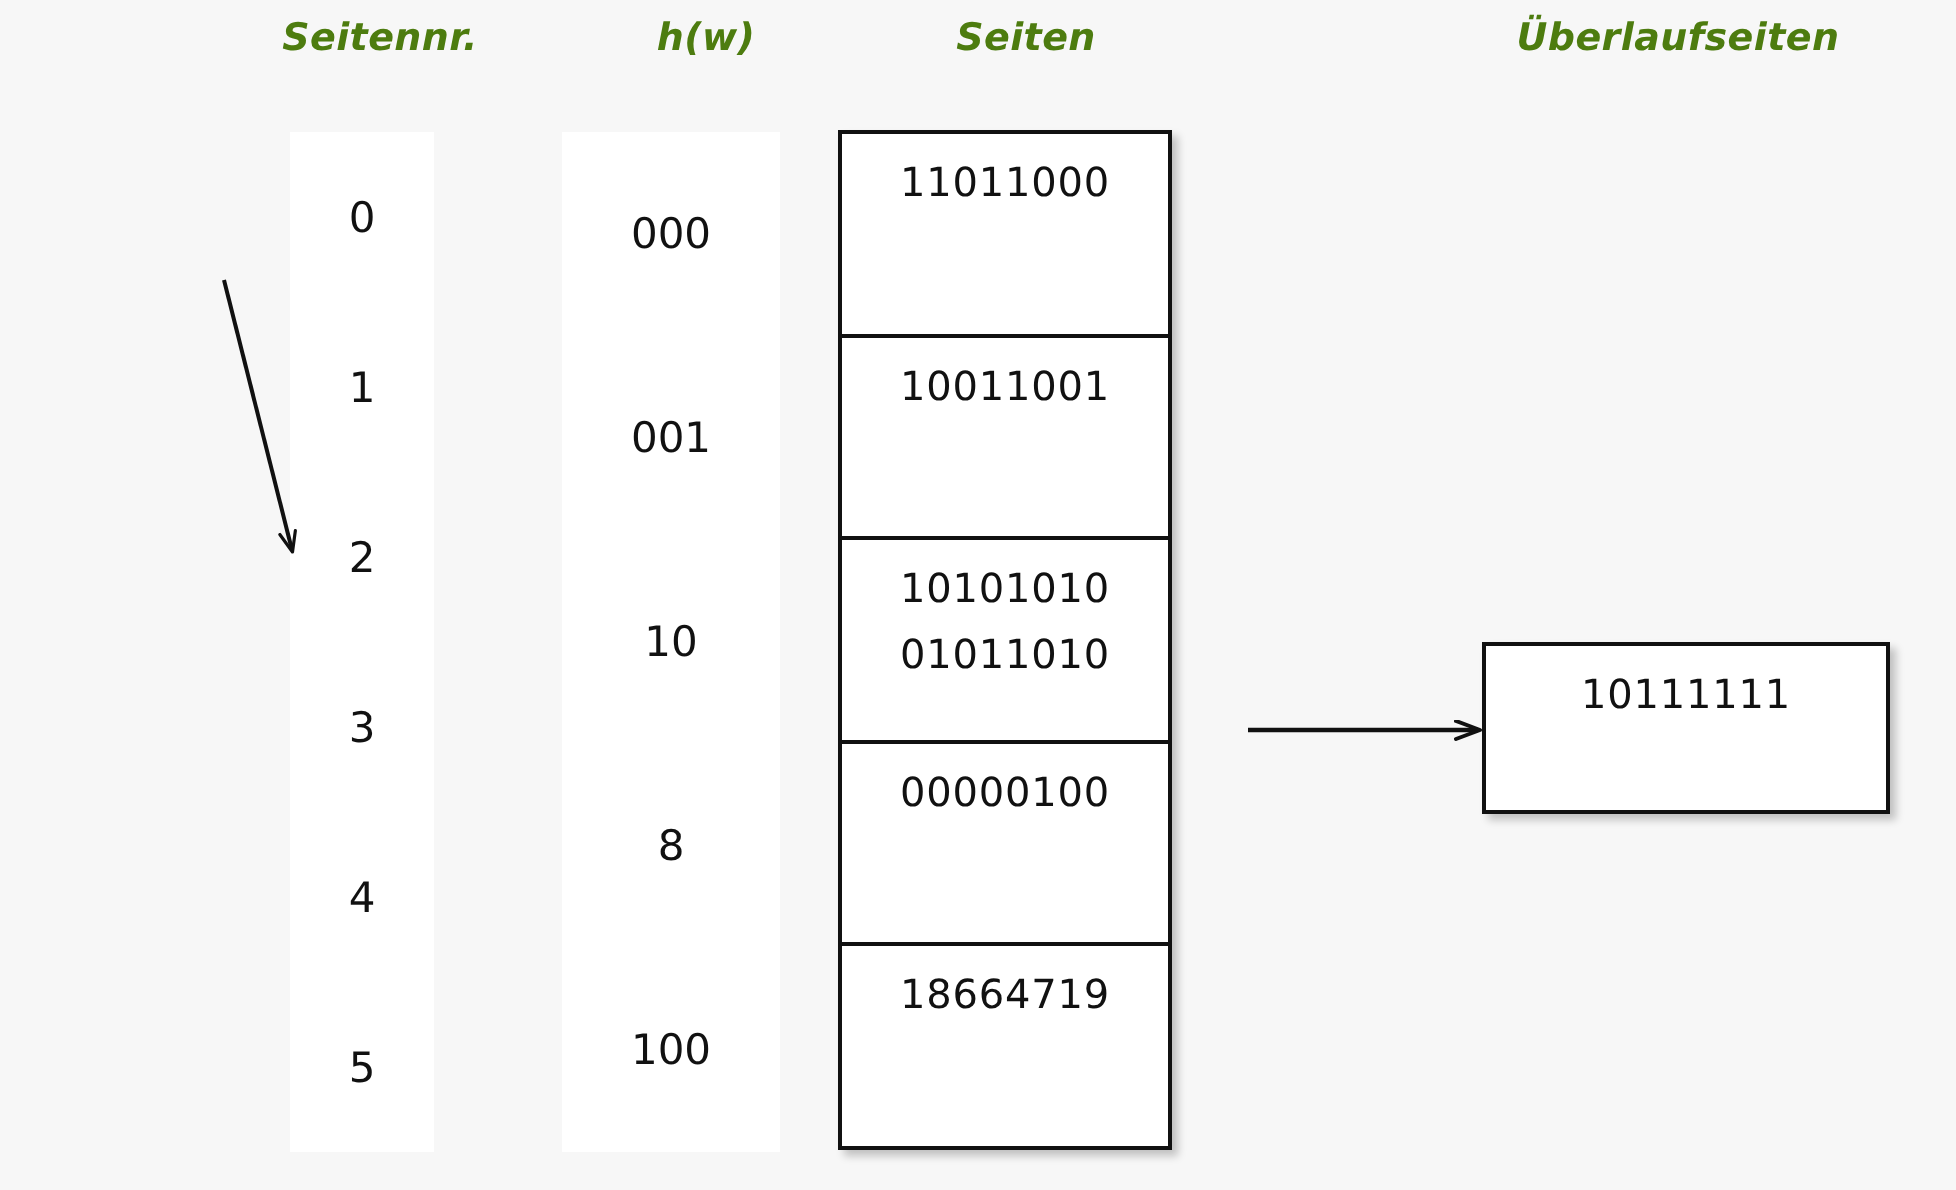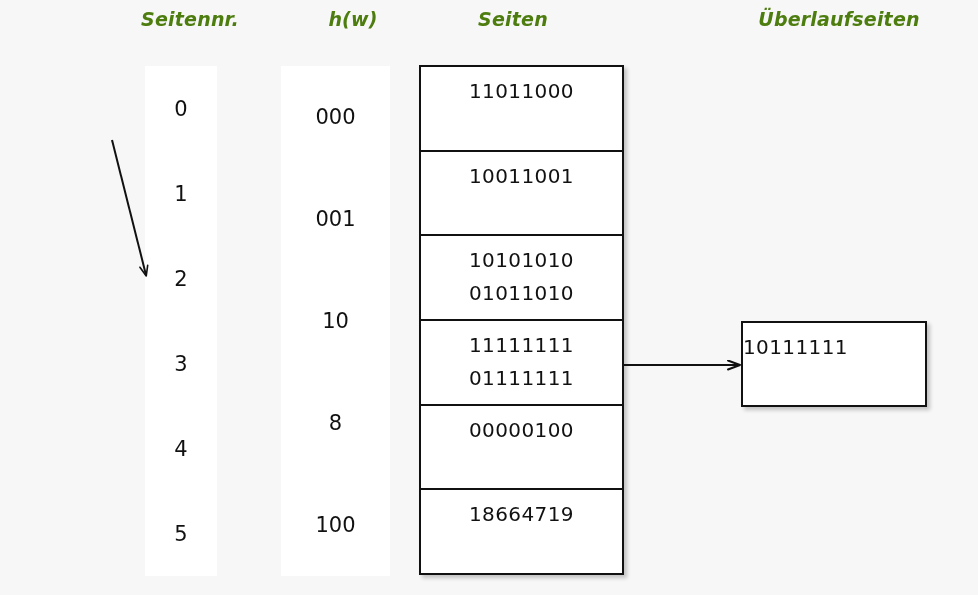--- a/index.html
+++ b/index.html
@@ -74,21 +74,21 @@
     font-size: 21px;
     font-weight: 500;
     color: #111;
   }
 
   
   #pages-table {
     position: absolute;
     left: 419px;
     top: 65px;
-    width: 205px;
+    width: 167px;
     height: 510px;
     background: #86efac;
     border: 2px solid #111;
     box-sizing: border-box;
     box-shadow: 3px 3px 4px rgba(0,0,0,0.22);
     display: flex;
     flex-direction: column;
   }
   #pages-table .page-row {
     flex: 1 1 0;
@@ -108,28 +108,29 @@
     line-height: 33px;
     letter-spacing: 0.4px;
     color: #111;
   }
 
   
   #overflow-box {
     position: absolute;
     left: 741px;
     top: 321px;
-    width: 186px;
+    width: 204px;
     height: 86px;
     background: #ffffff;
     border: 2px solid #111;
     box-sizing: border-box;
     box-shadow: 3px 3px 4px rgba(0,0,0,0.22);
     display: flex;
     flex-direction: column;
+    align-items: center;
     justify-content: flex-start;
     padding-top: 8px;
   }
   #overflow-box .entry {
     font-size: 20px;
     font-weight: 500;
     line-height: 33px;
     letter-spacing: 0.4px;
     color: #111;
   }
@@ -174,24 +175,20 @@
   <div id="pages-table">
     <div class="page-row">
       <div class="entry">11011000</div>
     </div>
     <div class="page-row">
       <div class="entry">10011001</div>
     </div>
     <div class="page-row">
       <div class="entry">10101010</div>
       <div class="entry">01011010</div>
-    </div>
-    <div class="page-row">
-      <div class="entry">11111111</div>
-      <div class="entry">01111111</div>
     </div>
     <div class="page-row">
       <div class="entry">00000100</div>
     </div>
     <div class="page-row">
       <div class="entry">18664719</div>
     </div>
   </div>
 
   <div id="overflow-box">

